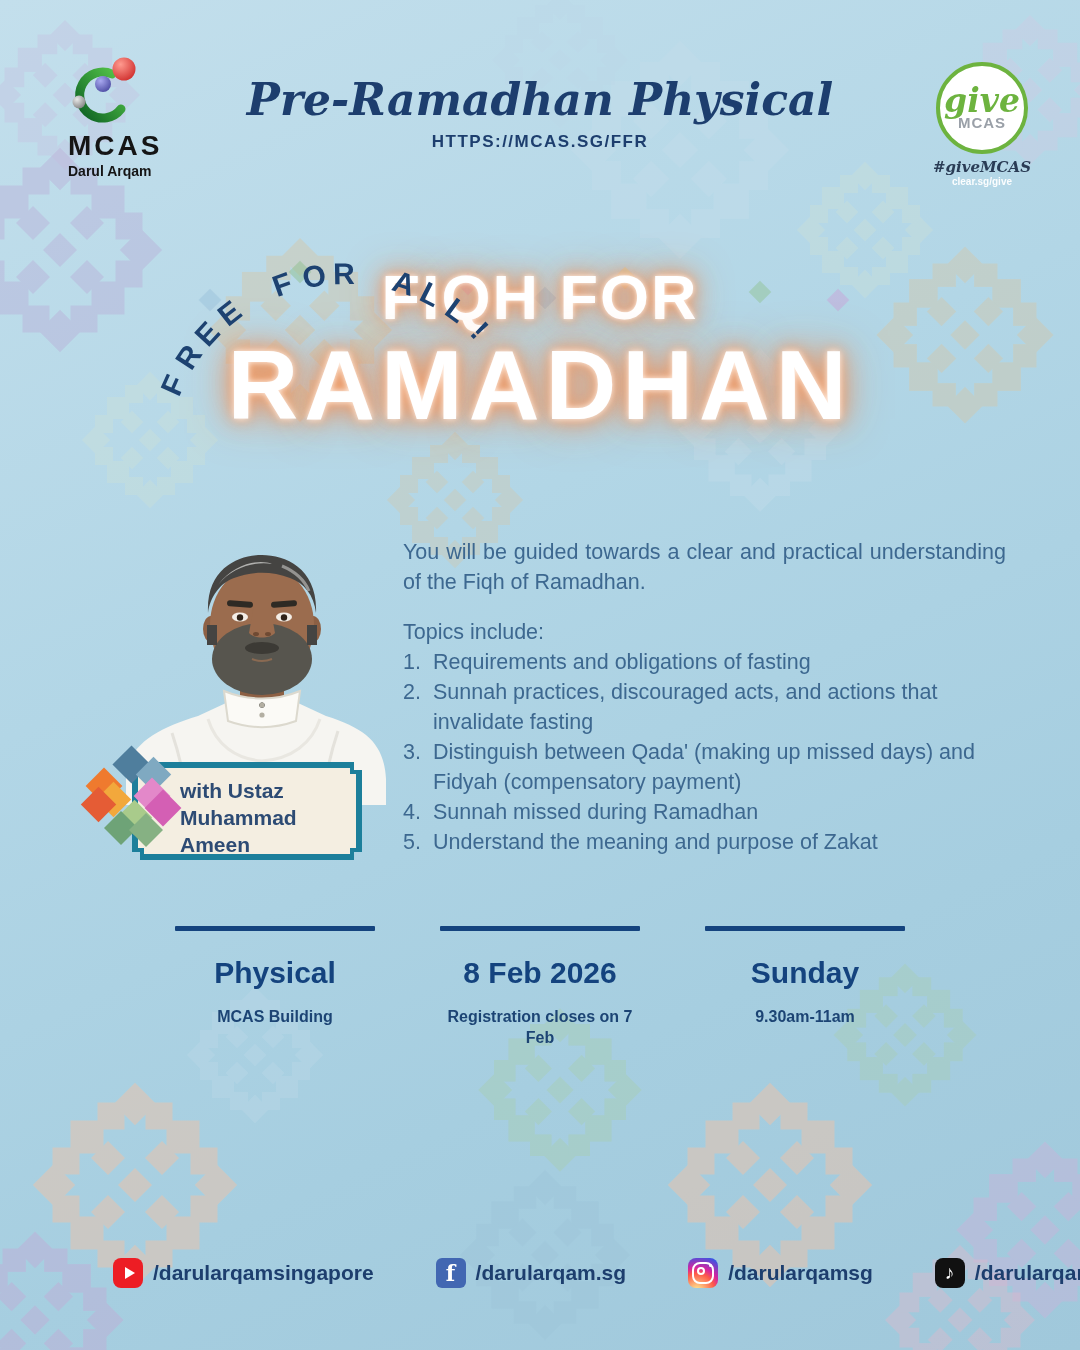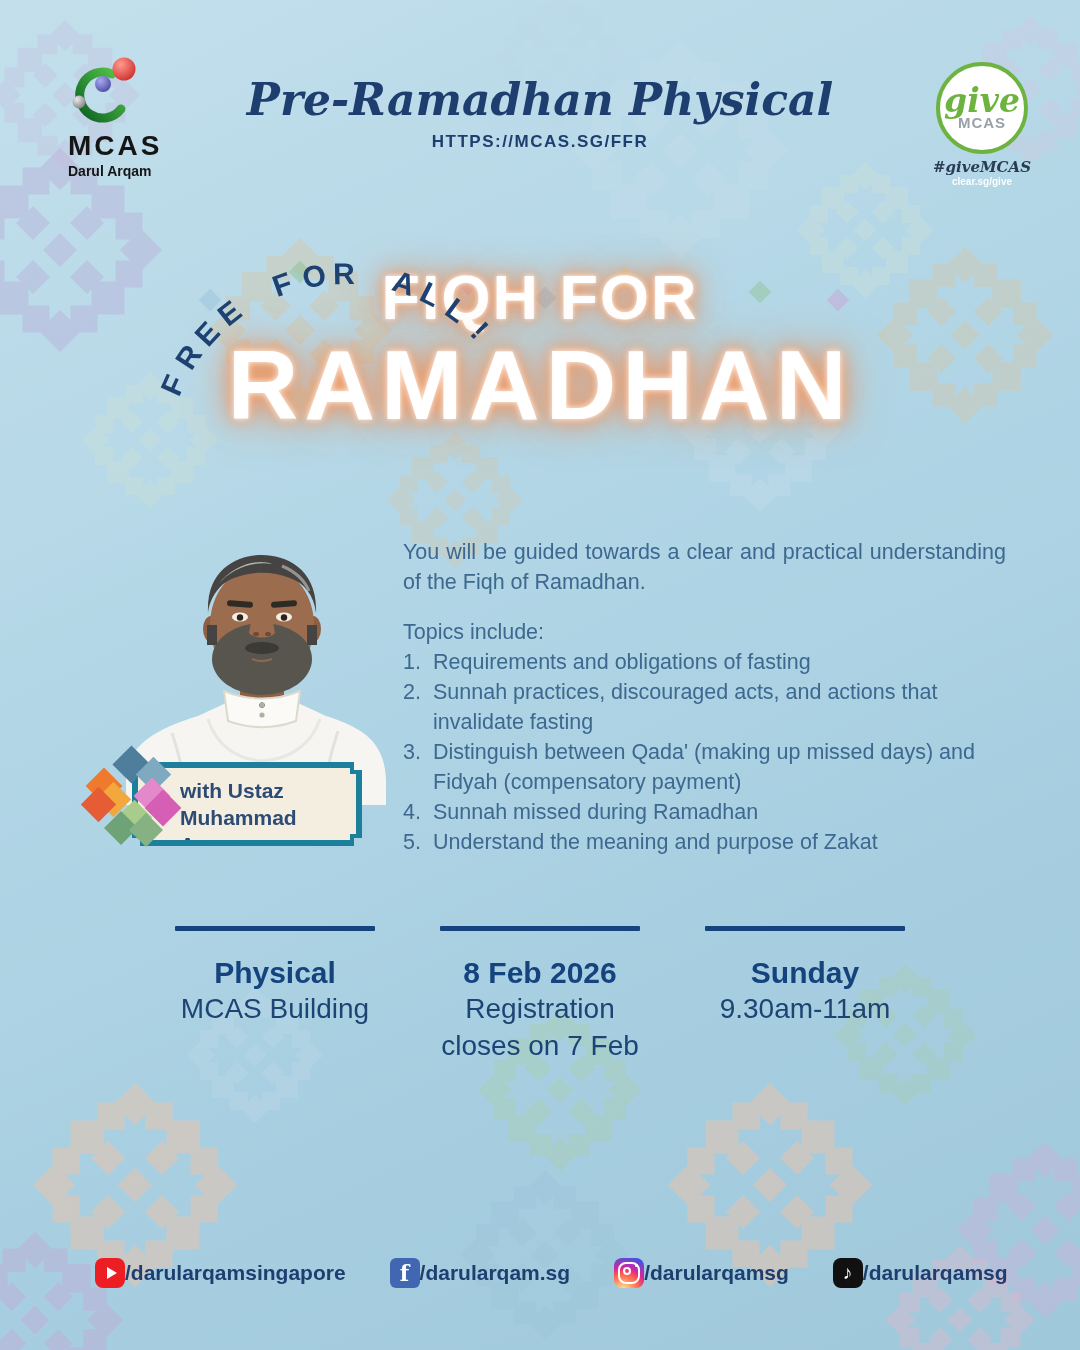--- a/index.html
+++ b/index.html
@@ -50,21 +50,21 @@
   .hero-title{position:absolute;left:0;right:0;top:264px;text-align:center;z-index:2;color:var(--title-white);}
   .hero-title .t1{font-size:63px;font-weight:700;letter-spacing:2px;line-height:1.05;
     text-shadow:0 0 5px rgba(255,255,255,.9),0 0 10px #f8a873,0 0 22px var(--glow-orange),0 0 38px rgba(239,138,80,.85);}
   .hero-title .t2{margin-top:6px;font-size:98px;font-weight:700;letter-spacing:6px;line-height:1.0;
     text-shadow:0 0 6px rgba(255,255,255,.9),0 0 12px #f8a873,0 0 26px var(--glow-orange),0 0 46px rgba(239,138,80,.85);}
 
   
   .speaker-photo{position:absolute;left:112px;top:533px;z-index:1;}
 
   
-  .badge{position:absolute;left:132px;top:762px;width:230px;height:84px;z-index:2;
+  .badge{position:absolute;left:132px;top:762px;width:230px;height:98px;z-index:2;
     background:var(--badge-teal);
     filter:drop-shadow(9px 7px 0 var(--badge-teal-dark));
     clip-path:polygon(0 8px,8px 8px,8px 0,calc(100% - 8px) 0,calc(100% - 8px) 8px,100% 8px,
       100% calc(100% - 8px),calc(100% - 8px) calc(100% - 8px),calc(100% - 8px) 100%,
       8px 100%,8px calc(100% - 8px),0 calc(100% - 8px));}
   .badge-inner{position:absolute;inset:6px;background:var(--badge-cream);
     clip-path:polygon(0 6px,6px 6px,6px 0,calc(100% - 6px) 0,calc(100% - 6px) 6px,100% 6px,
       100% calc(100% - 6px),calc(100% - 6px) calc(100% - 6px),calc(100% - 6px) 100%,
       6px 100%,6px calc(100% - 6px),0 calc(100% - 6px));
     padding:10px 8px 0 42px;}
@@ -81,25 +81,25 @@
   .topic{display:flex;}
   .topic .tnum{width:30px;flex:0 0 30px;}
   .topic .ttxt{flex:1;}
 
   
   .details{position:absolute;left:0;right:0;top:926px;display:flex;
     justify-content:space-between;padding:0 170px;z-index:2;}
   .col{width:210px;text-align:center;}
   .rule{width:200px;height:4.5px;background:var(--heading-navy);margin:0 auto;border-radius:1px;}
   .dh{margin-top:25px;font-size:30px;font-weight:700;color:var(--heading-navy);}
-  .ds{font-size:28px;font-weight:400;color:#1c4474;line-height:1.35;}
+  .ds{margin-top:16px;font-size:16px;font-weight:700;color:#1c4474;line-height:1.35;}
 
   
   .socials{position:absolute;left:95px;top:1258px;display:flex;gap:44px;align-items:center;z-index:2;}
-  .social{display:flex;align-items:center;cursor:pointer;}
+  .social{display:flex;align-items:center;gap:10px;cursor:pointer;margin-left:18px;}
   .shandle{font-size:21px;font-weight:700;color:var(--navy);}
   .sicon{width:30px;height:30px;display:flex;align-items:center;justify-content:center;flex:0 0 30px;}
   .yt{background:var(--youtube-red);border-radius:8px;}
   .yt-play{width:0;height:0;border-left:10px solid #fff;border-top:6px solid transparent;border-bottom:6px solid transparent;margin-left:3px;}
   .fb{background:var(--facebook-blue);border-radius:6px;color:#fff;font-size:22px;font-weight:700;
     font-family:"DejaVu Serif",serif;line-height:30px;}
   .ig{position:relative;border-radius:8px;
     background:radial-gradient(circle at 30% 110%,#fdf497 0%,#fd5949 45%,#d6249f 60%,#285AEB 95%);}
   .ig-cam{position:absolute;inset:4px;border:2px solid #fff;border-radius:8px;}
   .ig-lens{position:absolute;left:9px;top:9px;width:8px;height:8px;border:2px solid #fff;border-radius:50%;}

